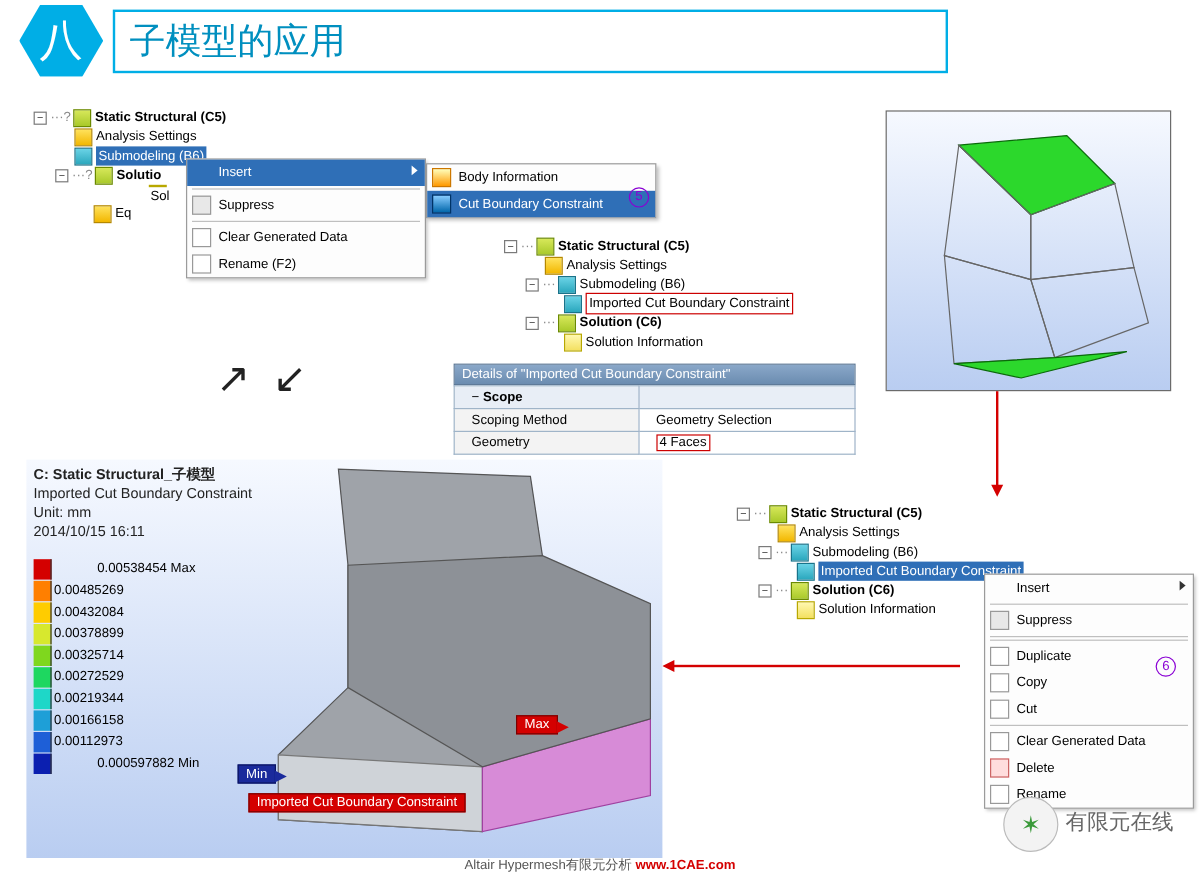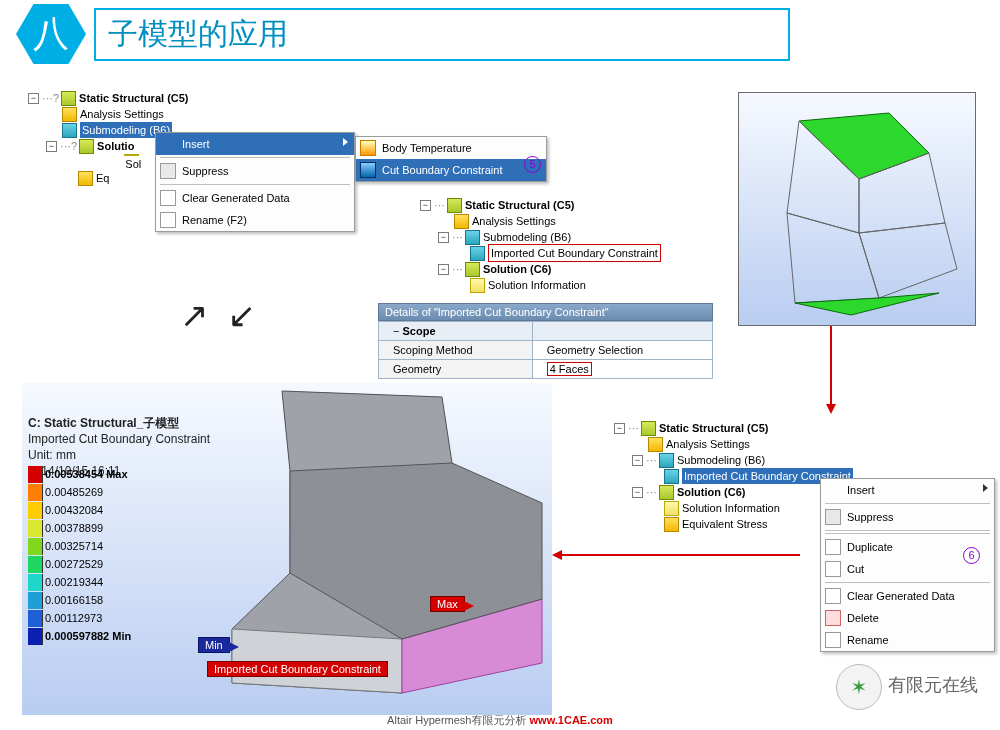--- a/index.html
+++ b/index.html
@@ -203,31 +203,31 @@
 
   
   .result {
     position:absolute; top:383px; left:22px;
     width:530px; height:332px;
     background: linear-gradient(#f6f9ff,#b9cdf1);
     overflow:hidden;
   }
   .res-hdr {
     position:absolute; top:4px; left:6px;
-    font-size:12px; color:#222; line-height:16px;margin-top:28px;
+    font-size:12px; color:#222; line-height:16px;
   }
   .res-hdr .bold { font-weight:bold; }
 
   .legend {
     position:absolute; top:82px; left:6px;
   }
   .legend-row { display:flex; align-items:center; height:18px; }
   .legend-swatch { width:14px; height:17px; margin-right:2px; border-right:1px solid #333;}
   .legend-val { font-size:11px; }
-  .legend .bold { font-weight:bold; }
+  .legend .bold { font-weight:normal;margin-left:36px; }
 
   .min-flag {
     position:absolute; top:254px; left:176px;
     background:#1a2a9c; color:#fff; font-size:11px;
     padding:1px 6px; border:1px solid #0a1460;
   }
   .min-flag::after {
     content:""; position:absolute; right:-10px; top:4px;
     border-top:5px solid transparent;border-bottom:5px solid transparent;
     border-left:10px solid #1a2a9c;
@@ -311,21 +311,21 @@
 <div class="menu menu1">
   <div class="mitem hl"><span>Insert</span><span class="sub-arrow"></span></div>
   <div class="sep"></div>
   <div class="mitem"><span class="micon" style="background:#e8e8e8;border:1px solid #999"></span><span>Suppress</span></div>
   <div class="sep"></div>
   <div class="mitem"><span class="micon" style="background:#fff;border:1px solid #999"></span><span>Clear Generated Data</span></div>
   <div class="mitem"><span class="micon" style="background:#fff;border:1px solid #999"></span><span>Rename (F2)</span></div>
 </div>
 
 <div class="menu submenu1">
-  <div class="mitem"><span class="micon" style="background:linear-gradient(#ffb,#f90);border:1px solid #c70"></span><span>Body Temperature</span></div>
+  <div class="mitem"><span class="micon" style="background:linear-gradient(#ffb,#f90);border:1px solid #c70"></span><span>Body Information</span></div>
   <div class="mitem hl"><span class="micon" style="background:linear-gradient(#8cf,#06a);border:1px solid #036"></span><span>Cut Boundary Constraint</span></div>
 </div>
 <div class="badge5">5</div>
 
 <div class="arrows-decor">↗&nbsp;&nbsp;↙</div>
 
 <div class="tree2">
   <div class="tree-item">
       <span class="sq">−</span>
       <span class="dots">···</span>
@@ -415,33 +415,30 @@
   <div class="tree-item" style="padding-left:18px;">
       <span class="sq">−</span>
       <span class="dots">···</span>
       <span class="icn icn-folder"></span>
       <span class="tree-label bold">Solution (C6)</span>
     </div>
   <div class="tree-item" style="padding-left:50px;">
       <span class="icn icn-info"></span>
       <span class="tree-label">Solution Information</span>
     </div>
-  <div class="tree-item" style="padding-left:50px;">
-      <span class="icn icn-bolt"></span>
-      <span class="tree-label">Equivalent Stress</span>
-    </div>
 </div>
 
 <div class="menu menu2">
   <div class="mitem"><span>Insert</span><span class="sub-arrow dark"></span></div>
   <div class="sep"></div>
   <div class="mitem"><span class="micon" style="background:#e8e8e8;border:1px solid #999"></span><span>Suppress</span></div>
   <div class="sep"></div>
   <div class="sep"></div>
   <div class="mitem"><span class="micon" style="background:#fff;border:1px solid #999"></span><span>Duplicate</span></div>
+  <div class="mitem"><span class="micon" style="background:#fff;border:1px solid #999"></span><span>Copy</span></div>
   <div class="mitem"><span class="micon" style="background:#fff;border:1px solid #999"></span><span>Cut</span></div>
   <div class="sep"></div>
   <div class="mitem"><span class="micon" style="background:#fff;border:1px solid #999"></span><span>Clear Generated Data</span></div>
   <div class="mitem"><span class="micon" style="background:#fdd;border:1px solid #c66"></span><span>Delete</span></div>
   <div class="mitem"><span class="micon" style="background:#fff;border:1px solid #999"></span><span>Rename</span></div>
 </div>
 <div class="badge6">6</div>
 
 <div class="red-arrow-left"></div>
 

